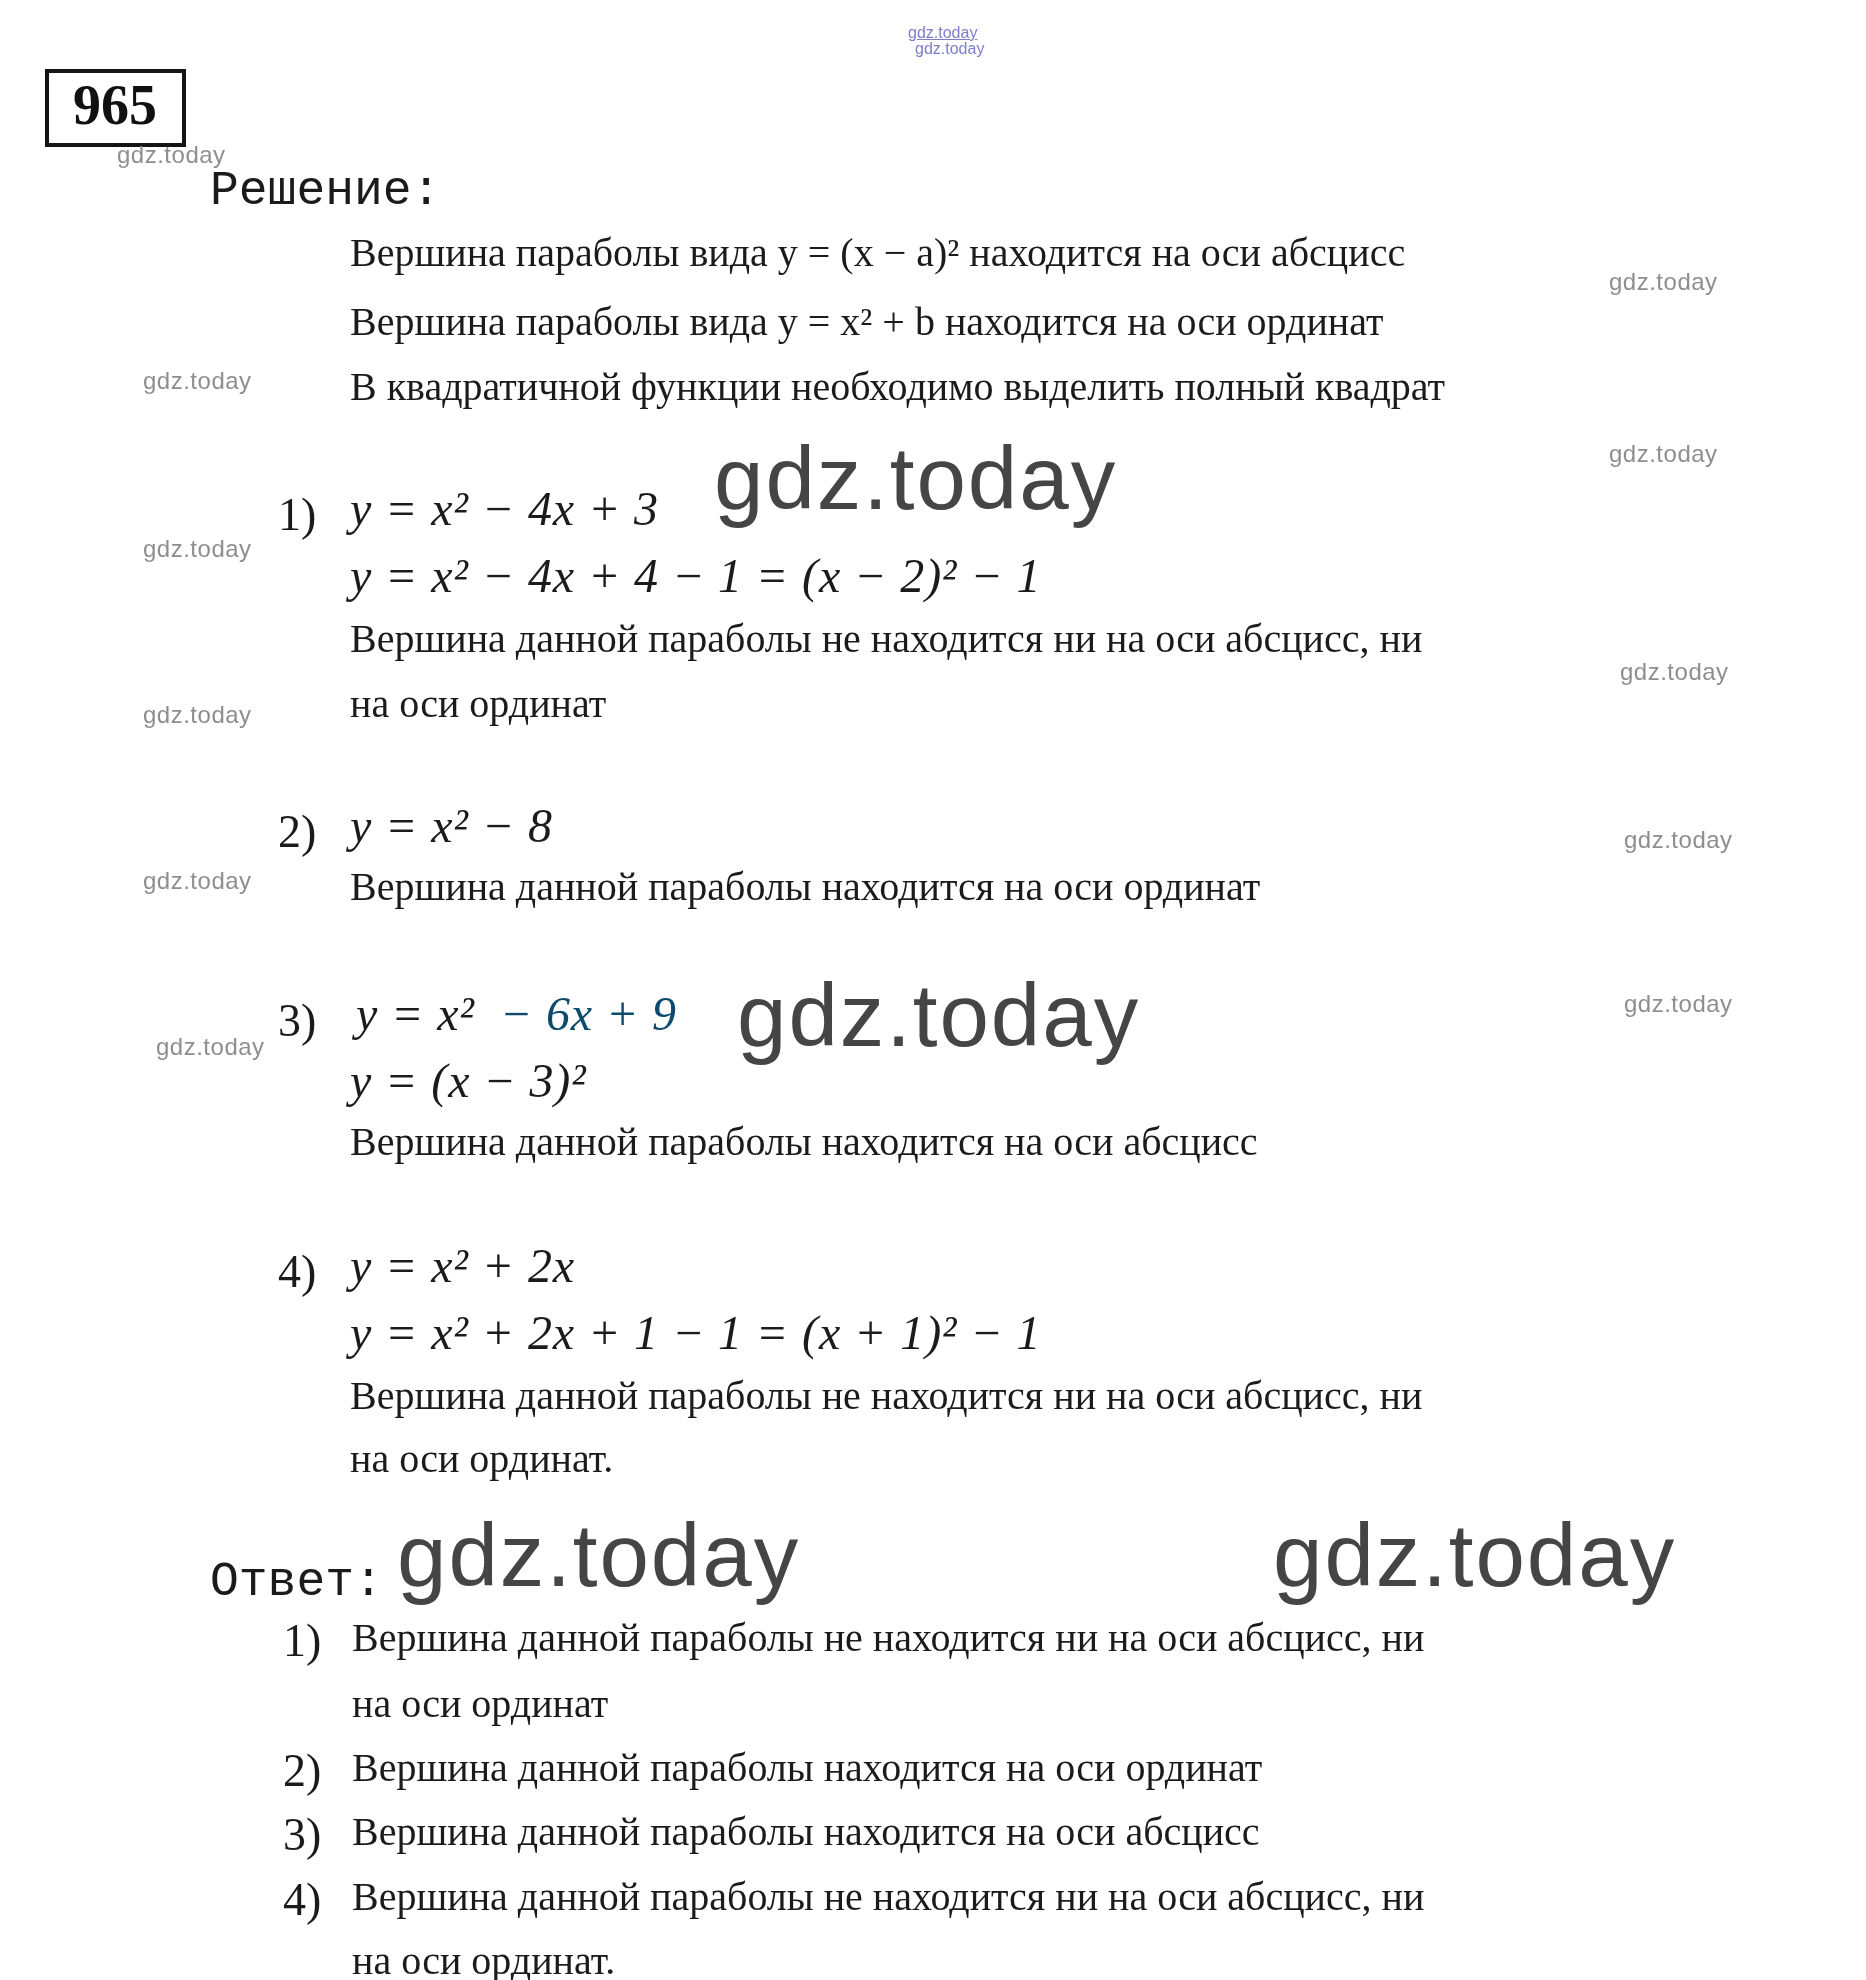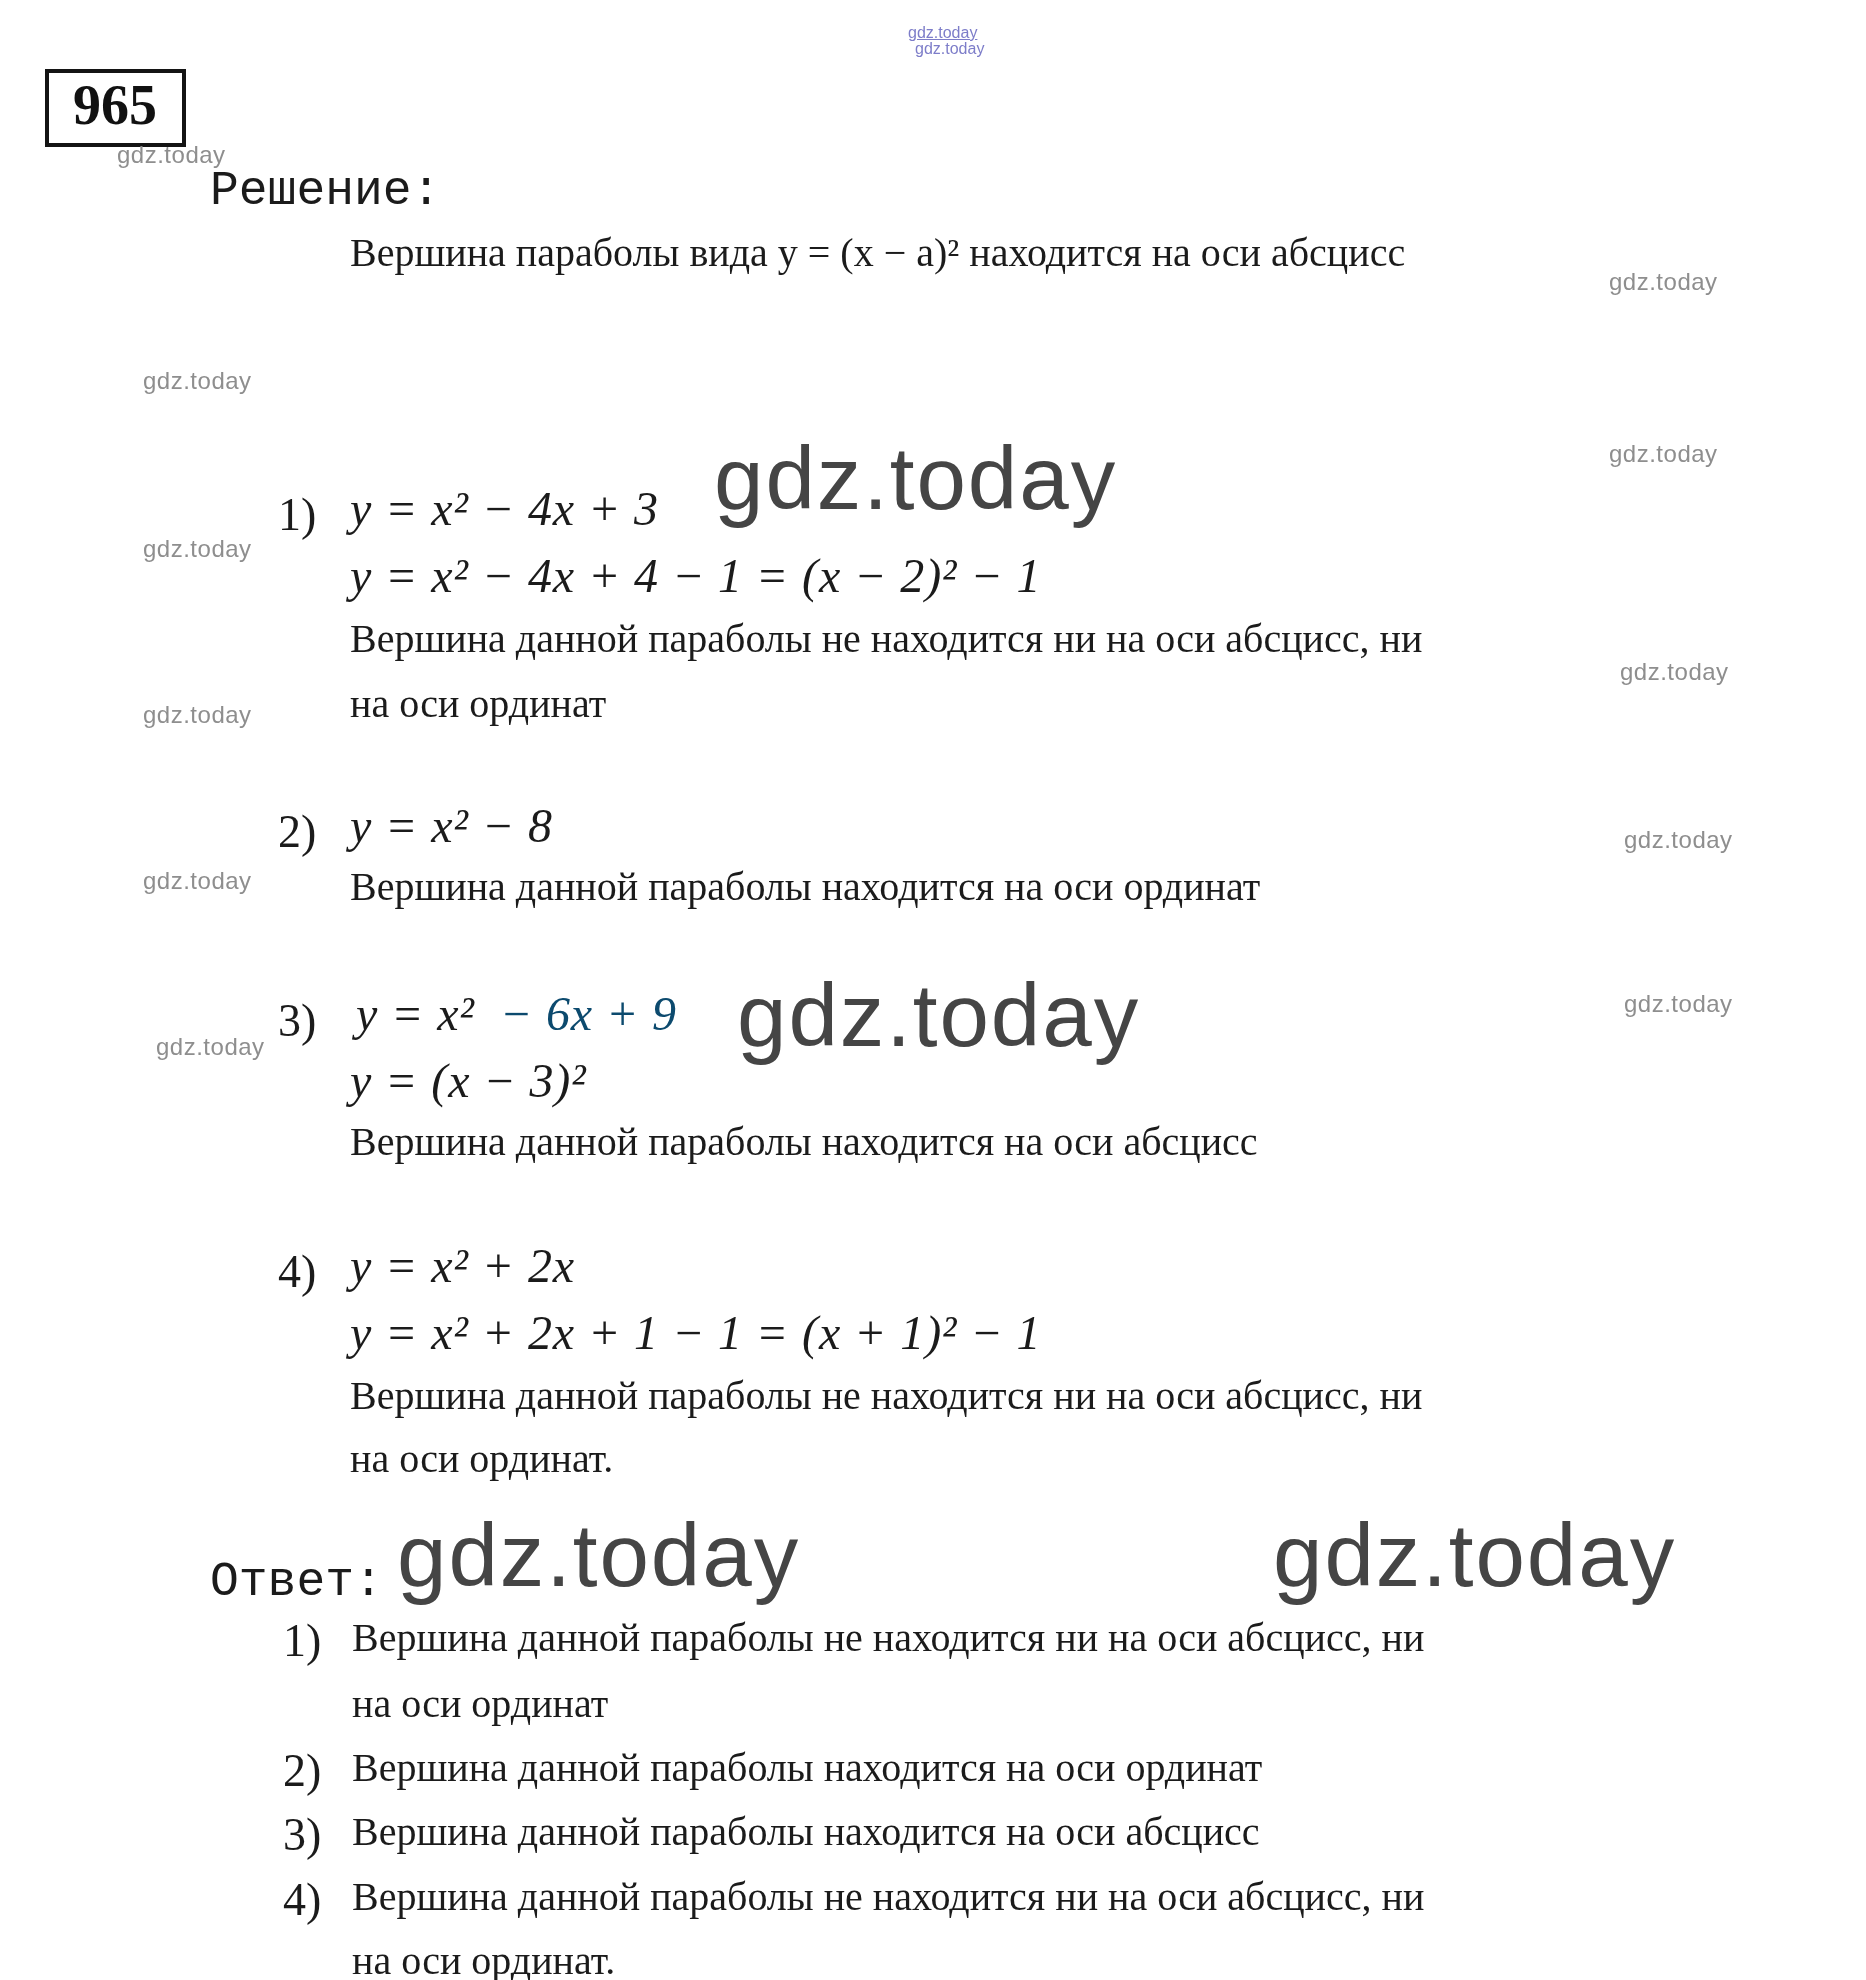--- a/index.html
+++ b/index.html
@@ -44,21 +44,23 @@
 
   <div class="pnum-box">
     <span>965</span>
   </div>
   <span class="abs wm-s" style="left:93px;top:117px">gdz.today</span>
 
   <div class="abs heading" style="left:186px;top:140px">Решение:</div>
 
   <div class="abs line" style="left:326px;top:205px">Вершина параболы вида y = (x − a)² находится на оси абсцисс</div>
   <span class="abs wm-s" style="left:1585px;top:244px">gdz.today</span>
+  <div class="abs line" style="left:326px;top:274px">Вершина параболы вида y = x² + b находится на оси ординат</div>
   <span class="abs wm-s" style="left:119px;top:343px">gdz.today</span>
+  <div class="abs line" style="left:326px;top:339px">В квадратичной функции необходимо выделить полный квадрат</div>
 
   <div class="abs wm-l" style="left:690px;top:403px">gdz.today</div>
   <span class="abs wm-s" style="left:1585px;top:416px">gdz.today</span>
 
   <div class="abs num" style="left:254px;top:464px">1)</div>
   <div class="abs formula" style="left:326px;top:457px">y = x² − 4x + 3</div>
   <span class="abs wm-s" style="left:119px;top:511px">gdz.today</span>
   <div class="abs formula" style="left:326px;top:524px">y = x² − 4x + 4 − 1 = (x − 2)² − 1</div>
   <div class="abs line" style="left:326px;top:591px">Вершина данной параболы не находится ни на оси абсцисс, ни</div>
   <span class="abs wm-s" style="left:1596px;top:634px">gdz.today</span>

